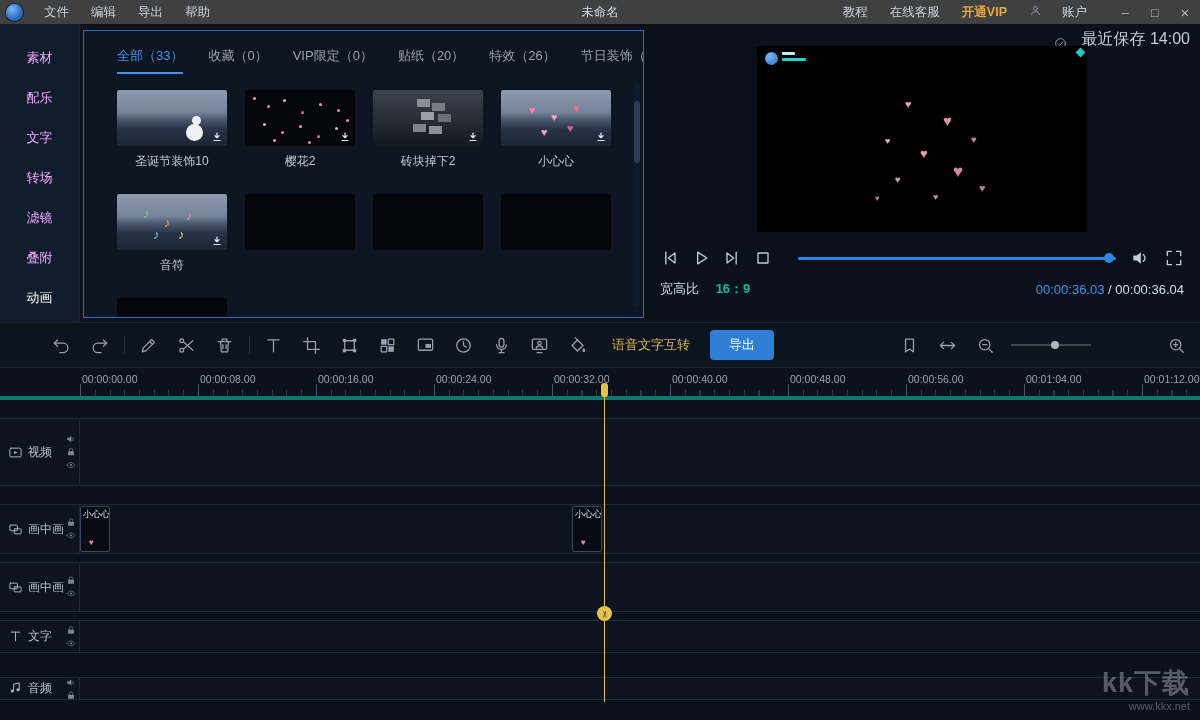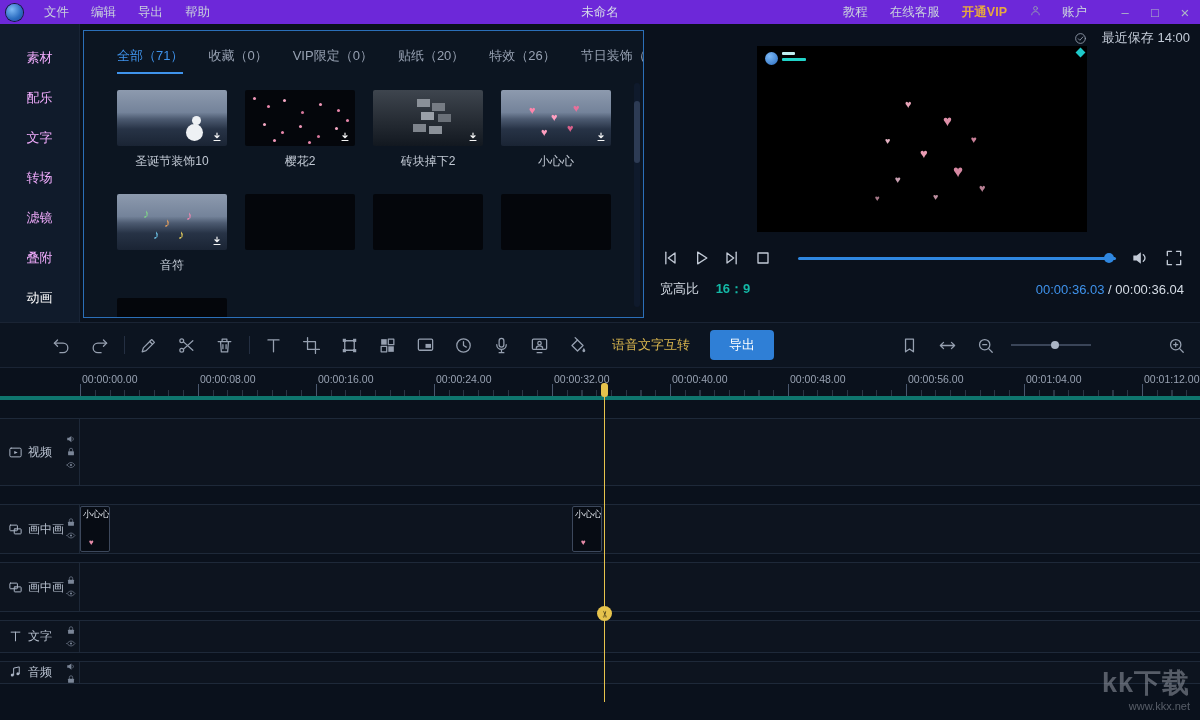--- a/index.html
+++ b/index.html
@@ -4,21 +4,21 @@
 <style>
   *{box-sizing:border-box;margin:0;padding:0}
   html,body{width:1200px;height:720px;overflow:hidden;background:#0a111c;
     font-family:"Liberation Sans","DejaVu Sans",sans-serif;color:#c6cdd8;-webkit-font-smoothing:antialiased}
   svg{display:block;width:100%;height:100%}
   .ic{color:#96a0b0}
   .ic svg *{stroke:currentColor;fill:none;stroke-width:1.6;stroke-linecap:round;stroke-linejoin:round}
   .ic svg .f{fill:currentColor;stroke:none}
 
   
-  .titlebar{height:24px;background:#6d28d9;display:flex;align-items:center;font-size:12.5px;color:#c9d1dd;position:relative}
+  .titlebar{height:24px;background:#404040;display:flex;align-items:center;font-size:12.5px;color:#c9d1dd;position:relative}
   .app-logo{width:17px;height:17px;border-radius:50%;margin:0 10px 0 6px;
     background:radial-gradient(circle at 35% 32%,#7db9f5,#2a6cc0 60%,#1b4f96);box-shadow:0 0 0 1px #0f1f38}
   .menu-item{padding:0 11px;cursor:default}
   .tb-title{position:absolute;left:0;right:0;text-align:center;pointer-events:none;color:#d6dde8}
   .tb-right{margin-left:auto;display:flex;align-items:center;gap:4px;z-index:2}
   .tb-link{padding:0 9px}
   .tb-vip{padding:0 9px;color:#e8a93e;font-weight:bold}
   .tb-account{display:flex;gap:20px;padding:0 9px}
   .tb-account .pic{width:13px;height:13px}
   .win-btns{display:flex;margin-left:10px}
@@ -64,21 +64,21 @@
     font-size:30px;color:#ff4f8c;text-shadow:0 0 7px rgba(255,80,140,.65)}
   .glyph-hearts{position:absolute;left:28px;top:14px;font-size:11px;color:#ff85ab}
   .glyph-hearts::before{content:"♥";text-shadow:22px 7px 0 #ff9fc0,44px -2px 0 #e8709a,12px 22px 0 #ff9fc0,38px 18px 0 #d8608a}
   .glyph-notes{position:absolute;left:26px;top:12px;font-size:13px;color:#7fd488}
   .glyph-notes::before{content:"♪";text-shadow:21px 9px 0 #e8a05c,43px 2px 0 #ef87b0,10px 21px 0 #6cc4e8,35px 21px 0 #e8d05c}
   .vscroll{position:absolute;top:52px;right:3px;bottom:10px;width:6px;background:#0f1a2c;border-radius:3px}
   .vthumb{position:absolute;top:18px;left:0;width:6px;height:62px;background:#2d3b54;border-radius:3px}
 
   
   .preview{flex:1;position:relative}
-  .saved{position:absolute;top:5px;right:10px;display:flex;align-items:center;gap:15px;font-size:13px;color:#c4ccd8}
+  .saved{position:absolute;top:5px;right:10px;display:flex;align-items:flex-end;gap:15px;font-size:16px;color:#c4ccd8}
   .saved .pic{width:13px;height:13px}
   .video{width:330px;height:186px;margin:22px auto 0;background:#000;position:relative}
   .corner-diamond{position:absolute;top:3px;right:3px;width:7px;height:7px;background:#1ec9c9;transform:rotate(45deg)}
   .video-logo{position:absolute;left:8px;top:6px;display:flex;gap:4px}
   .video-logo .lg{width:13px;height:13px;border-radius:50%;background:radial-gradient(circle at 35% 32%,#7db9f5,#2a6cc0)}
   .video-logo .tx i{display:block;height:3px;background:#21d3c8;border-radius:1px}
   .video-logo .tx i:first-child{width:13px;margin-bottom:3px;background:#bfeef0}
   .video-logo .tx i:last-child{width:24px}
   .ph{position:absolute}
   .ph::before{content:"♥"}
@@ -112,21 +112,21 @@
   .tickstrip{position:absolute;left:80px;right:0;bottom:0;height:12px;
     background:
       repeating-linear-gradient(90deg,#4a586e 0 1px,transparent 1px 118px) bottom left/100% 12px repeat-x,
       repeating-linear-gradient(90deg,#2c3746 0 1px,transparent 1px 14.75px) bottom left/100% 6px repeat-x}
   .tracks{height:302px;position:relative;overflow:hidden}
   .lane{position:relative;border-top:1px solid #1e2939;border-bottom:1px solid #1e2939;background:rgba(255,255,255,.015)}
   .lane-0{margin-top:18px;height:68px}
   .lane-1{margin-top:18px;height:50px}
   .lane-2{margin-top:8px;height:50px}
   .lane-3{margin-top:8px;height:33px}
-  .lane-4{margin-top:8px;height:23px}
+  .lane-4{margin-top:24px;height:23px}
   .lane-head{position:absolute;left:0;top:0;bottom:0;width:80px;display:flex;align-items:center;padding-left:8px;gap:5px;border-right:1px solid #1d2838}
   .type-icon{width:15px;height:15px;color:#aab4c4;flex:none}
   .lane-label{font-size:12px;color:#b8c1cf;white-space:nowrap}
   .mini-icons{position:absolute;right:3px;top:50%;transform:translateY(-50%);display:flex;flex-direction:column;gap:3px}
   .mini{width:10px;height:10px;color:#7b8698;cursor:pointer}
   .clip{position:absolute;top:1px;bottom:1px;background:#070c14;border:1px solid #3c485c;border-radius:2px;overflow:hidden;cursor:grab}
   .clip-label{font-size:9px;color:#e8edf4;padding:1px 2px;display:block;white-space:nowrap}
   .clip::after{content:"♥";position:absolute;left:8px;bottom:4px;font-size:8px;color:#e58ba8}
   .playhead{position:absolute;top:16px;bottom:18px;width:1px;background:#e6c34c;z-index:6}
   .ph-head{position:absolute;top:-1px;left:-3px;width:7px;height:14px;background:#e6c34c;border-radius:3px;cursor:grab}
@@ -177,21 +177,21 @@
       <div class="side-item">配乐</div>
       <div class="side-item">文字</div>
       <div class="side-item">转场</div>
       <div class="side-item">滤镜</div>
       <div class="side-item">叠附</div>
       <div class="side-item active">动画</div>
     </nav>
 
   <section class="library">
     <div class="tabs">
-        <span class="tab active">全部（71）</span>
+        <span class="tab active">全部（33）</span>
         <span class="tab">收藏（0）</span>
         <span class="tab">VIP限定（0）</span>
         <span class="tab">贴纸（20）</span>
         <span class="tab">特效（26）</span>
         <span class="tab">节日装饰（27）</span>
       </div>
     <div class="grid">
         <div class="card">
           <div class="thumb road">
             <i class="snow-body"></i>

